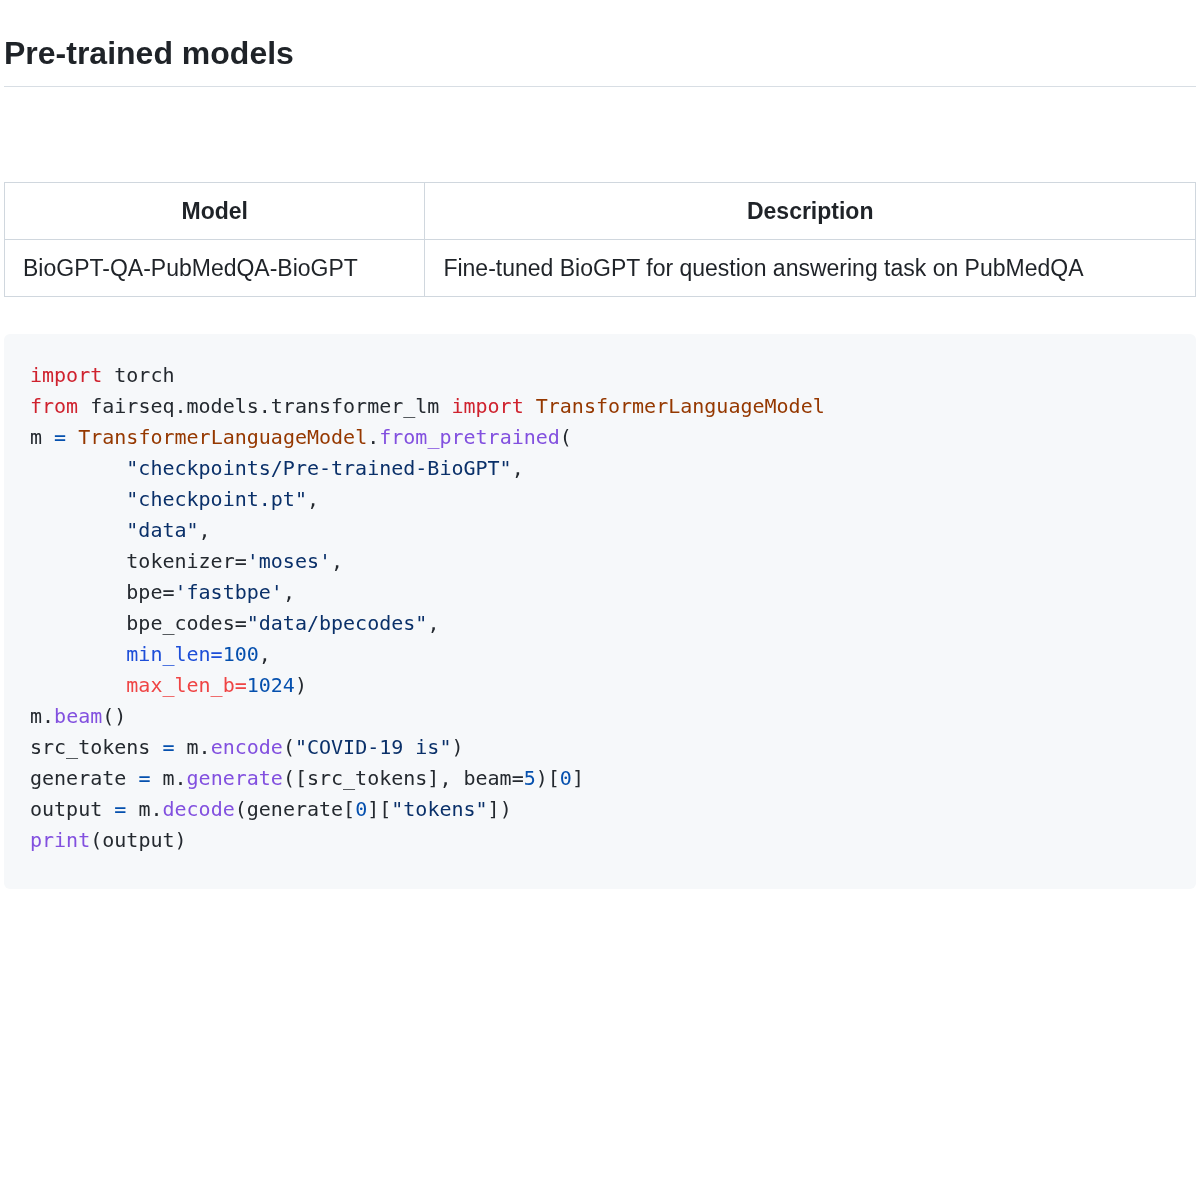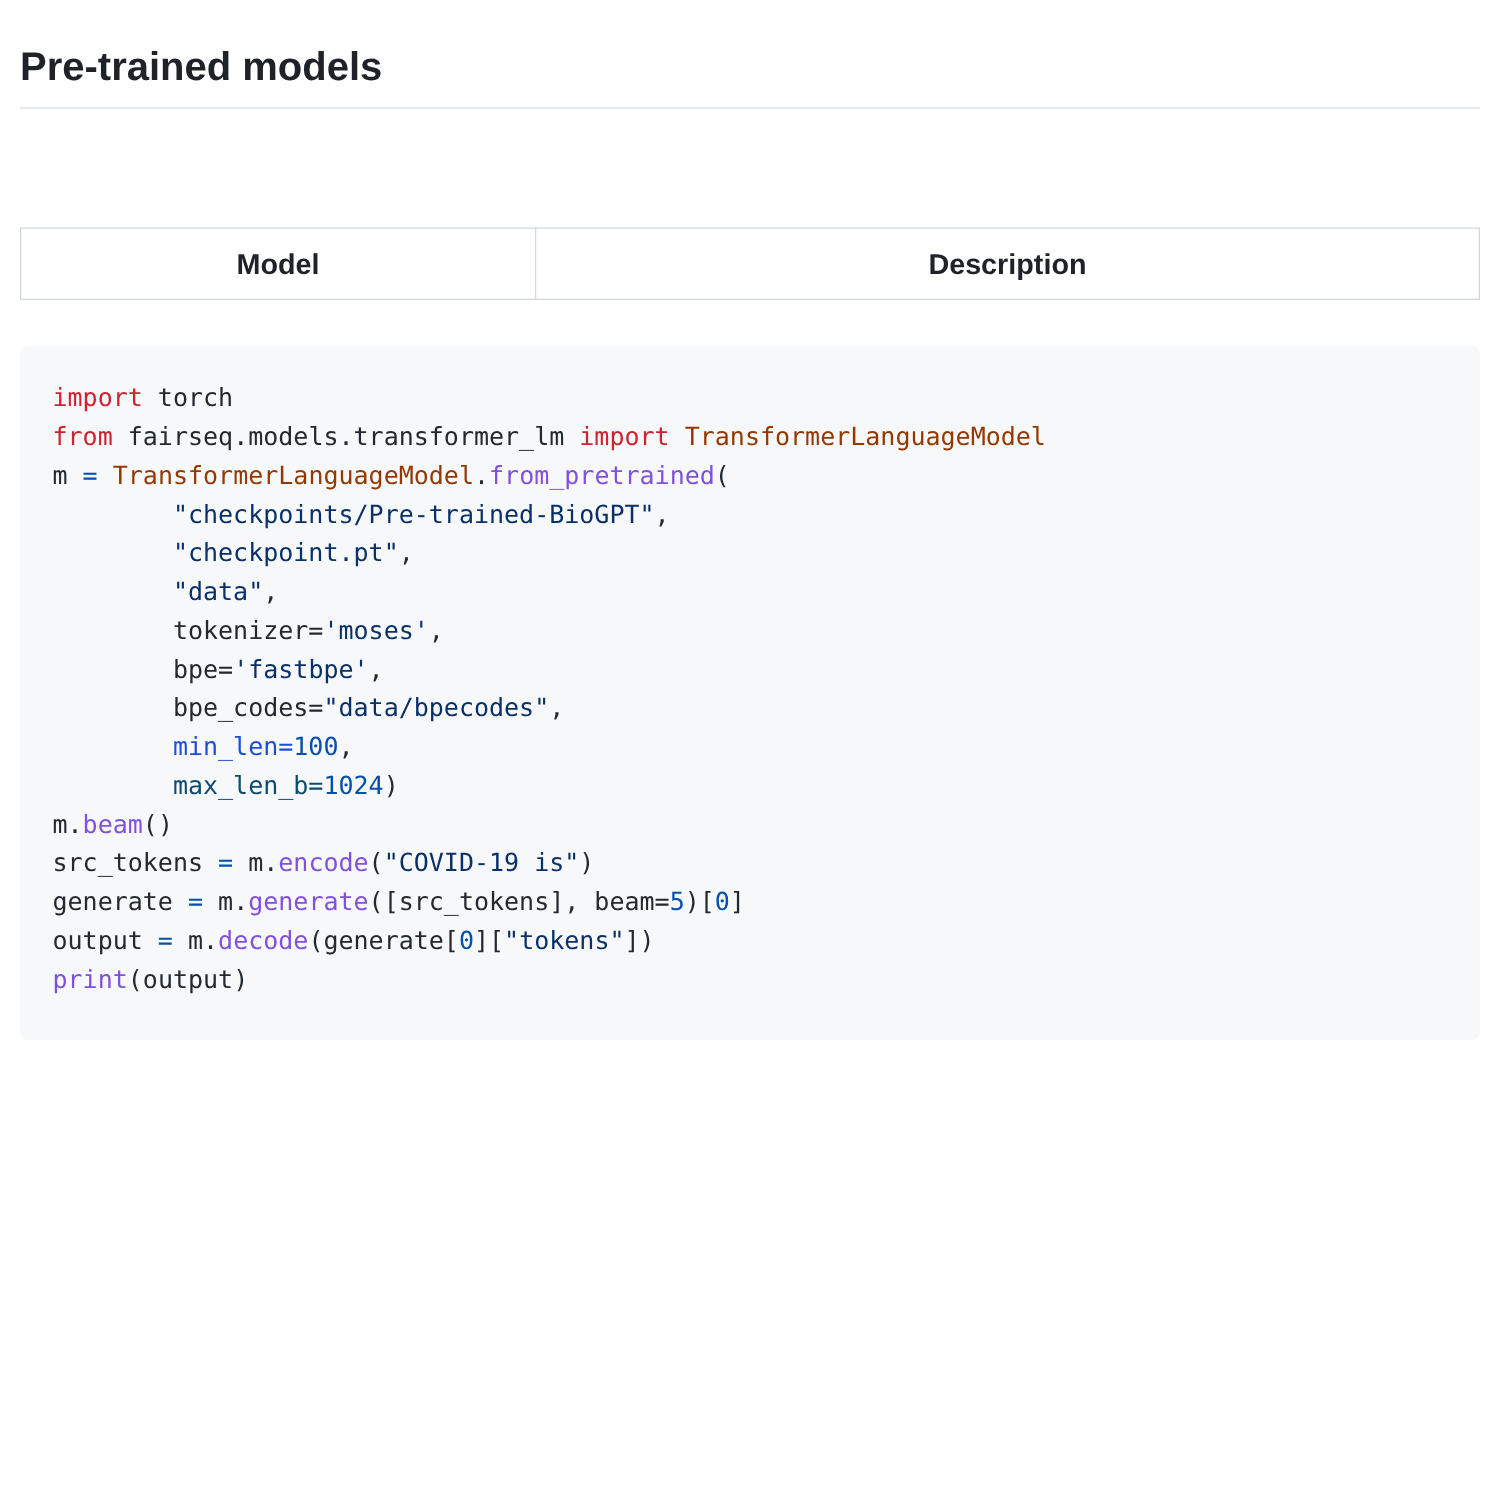--- a/index.html
+++ b/index.html
@@ -6,21 +6,21 @@
   html, body {
     margin: 0;
     padding: 0;
     background: #ffffff;
     font-family: "Liberation Sans", sans-serif;
     color: #1f2328;
   }
   .page {
     width: 1200px;
     height: 1200px;
-    padding: 0 16px;
+    padding: 0 4px;
     overflow: hidden;
   }
   h2.section-heading {
     font-size: 32px;
     font-weight: 700;
     line-height: 1.2;
     margin: 0;
     padding-bottom: 14px;
     border-bottom: 1px solid #d8dee4;
   }
@@ -71,37 +71,41 @@
   <h2 class="section-heading first">Pre-trained models</h2>
 
   <table class="models">
     <thead>
       <tr>
         <th style="width:35.3%">Model</th>
         <th>Description</th>
       </tr>
     </thead>
     <tbody>
+        <tr>
+          <td>BioGPT-QA-PubMedQA-BioGPT</td>
+          <td>Fine-tuned BioGPT for question answering task on PubMedQA</td>
+        </tr>
       </tbody>
   </table>
 
 
 
   <div class="code-panel">
     <pre><span style="color: rgb(207, 34, 46);">import</span><span style="color: rgb(36, 41, 47);"> torch</span>
 <span style="color: rgb(207, 34, 46);">from</span><span style="color: rgb(36, 41, 47);"> fairseq.models.transformer_lm </span><span style="color: rgb(207, 34, 46);">import</span><span style="color: rgb(149, 56, 0);"> TransformerLanguageModel</span>
 <span style="color: rgb(36, 41, 47);">m </span><span style="color: rgb(5, 80, 174);">=</span><span style="color: rgb(36, 41, 47);"> </span><span style="color: rgb(149, 56, 0);">TransformerLanguageModel</span><span style="color: rgb(36, 41, 47);">.</span><span style="color: rgb(130, 80, 223);">from_pretrained</span><span style="color: rgb(36, 41, 47);">(</span>
 <span style="color: rgb(36, 41, 47);">        </span><span style="color: rgb(10, 48, 105);">"checkpoints/Pre-trained-BioGPT"</span><span style="color: rgb(36, 41, 47);">,</span>
 <span style="color: rgb(36, 41, 47);">        </span><span style="color: rgb(10, 48, 105);">"checkpoint.pt"</span><span style="color: rgb(36, 41, 47);">,</span>
 <span style="color: rgb(36, 41, 47);">        </span><span style="color: rgb(10, 48, 105);">"data"</span><span style="color: rgb(36, 41, 47);">,</span>
 <span style="color: rgb(36, 41, 47);">        tokenizer=</span><span style="color: rgb(10, 48, 105);">'moses'</span><span style="color: rgb(36, 41, 47);">,</span>
 <span style="color: rgb(36, 41, 47);">        bpe=</span><span style="color: rgb(10, 48, 105);">'fastbpe'</span><span style="color: rgb(36, 41, 47);">,</span>
 <span style="color: rgb(36, 41, 47);">        bpe_codes=</span><span style="color: rgb(10, 48, 105);">"data/bpecodes"</span><span style="color: rgb(36, 41, 47);">,</span>
 <span style="color: #1d4ed8;">        min_len=</span><span style="color: rgb(5, 80, 174);">100</span><span style="color: rgb(36, 41, 47);">,</span>
-<span style="color: #0c4a6e; margin-top: 12px;">        max_len_b=</span><span style="color: rgb(5, 80, 174);">1024</span><span style="color: rgb(36, 41, 47);">)</span>
+<span style="color: #ef4444; margin-top: 12px;">        max_len_b=</span><span style="color: rgb(5, 80, 174);">1024</span><span style="color: rgb(36, 41, 47);">)</span>
 <span style="color: rgb(36, 41, 47);">m.</span><span style="color: rgb(130, 80, 223);">beam</span><span style="color: rgb(36, 41, 47);">()</span>
 <span style="color: rgb(36, 41, 47);">src_tokens </span><span style="color: rgb(5, 80, 174);">=</span><span style="color: rgb(36, 41, 47);"> m.</span><span style="color: rgb(130, 80, 223);">encode</span><span style="color: rgb(36, 41, 47);">(</span><span style="color: rgb(10, 48, 105);">"COVID-19 is"</span><span style="color: rgb(36, 41, 47);">)</span>
 <span style="color: rgb(36, 41, 47);">generate </span><span style="color: rgb(5, 80, 174);">=</span><span style="color: rgb(36, 41, 47);"> m.</span><span style="color: rgb(130, 80, 223);">generate</span><span style="color: rgb(36, 41, 47);">([src_tokens], beam=</span><span style="color: rgb(5, 80, 174);">5</span><span style="color: rgb(36, 41, 47);">)[</span><span style="color: rgb(5, 80, 174);">0</span><span style="color: rgb(36, 41, 47);">]</span>
 <span style="color: rgb(36, 41, 47);">output </span><span style="color: rgb(5, 80, 174);">=</span><span style="color: rgb(36, 41, 47);"> m.</span><span style="color: rgb(130, 80, 223);">decode</span><span style="color: rgb(36, 41, 47);">(generate[</span><span style="color: rgb(5, 80, 174);">0</span><span style="color: rgb(36, 41, 47);">][</span><span style="color: rgb(10, 48, 105);">"tokens"</span><span style="color: rgb(36, 41, 47);">])</span>
 <span style="color: rgb(130, 80, 223);">print</span><span style="color: rgb(36, 41, 47);">(output)</span></pre>
   </div>
 
 </div>
 
 </body></html>

